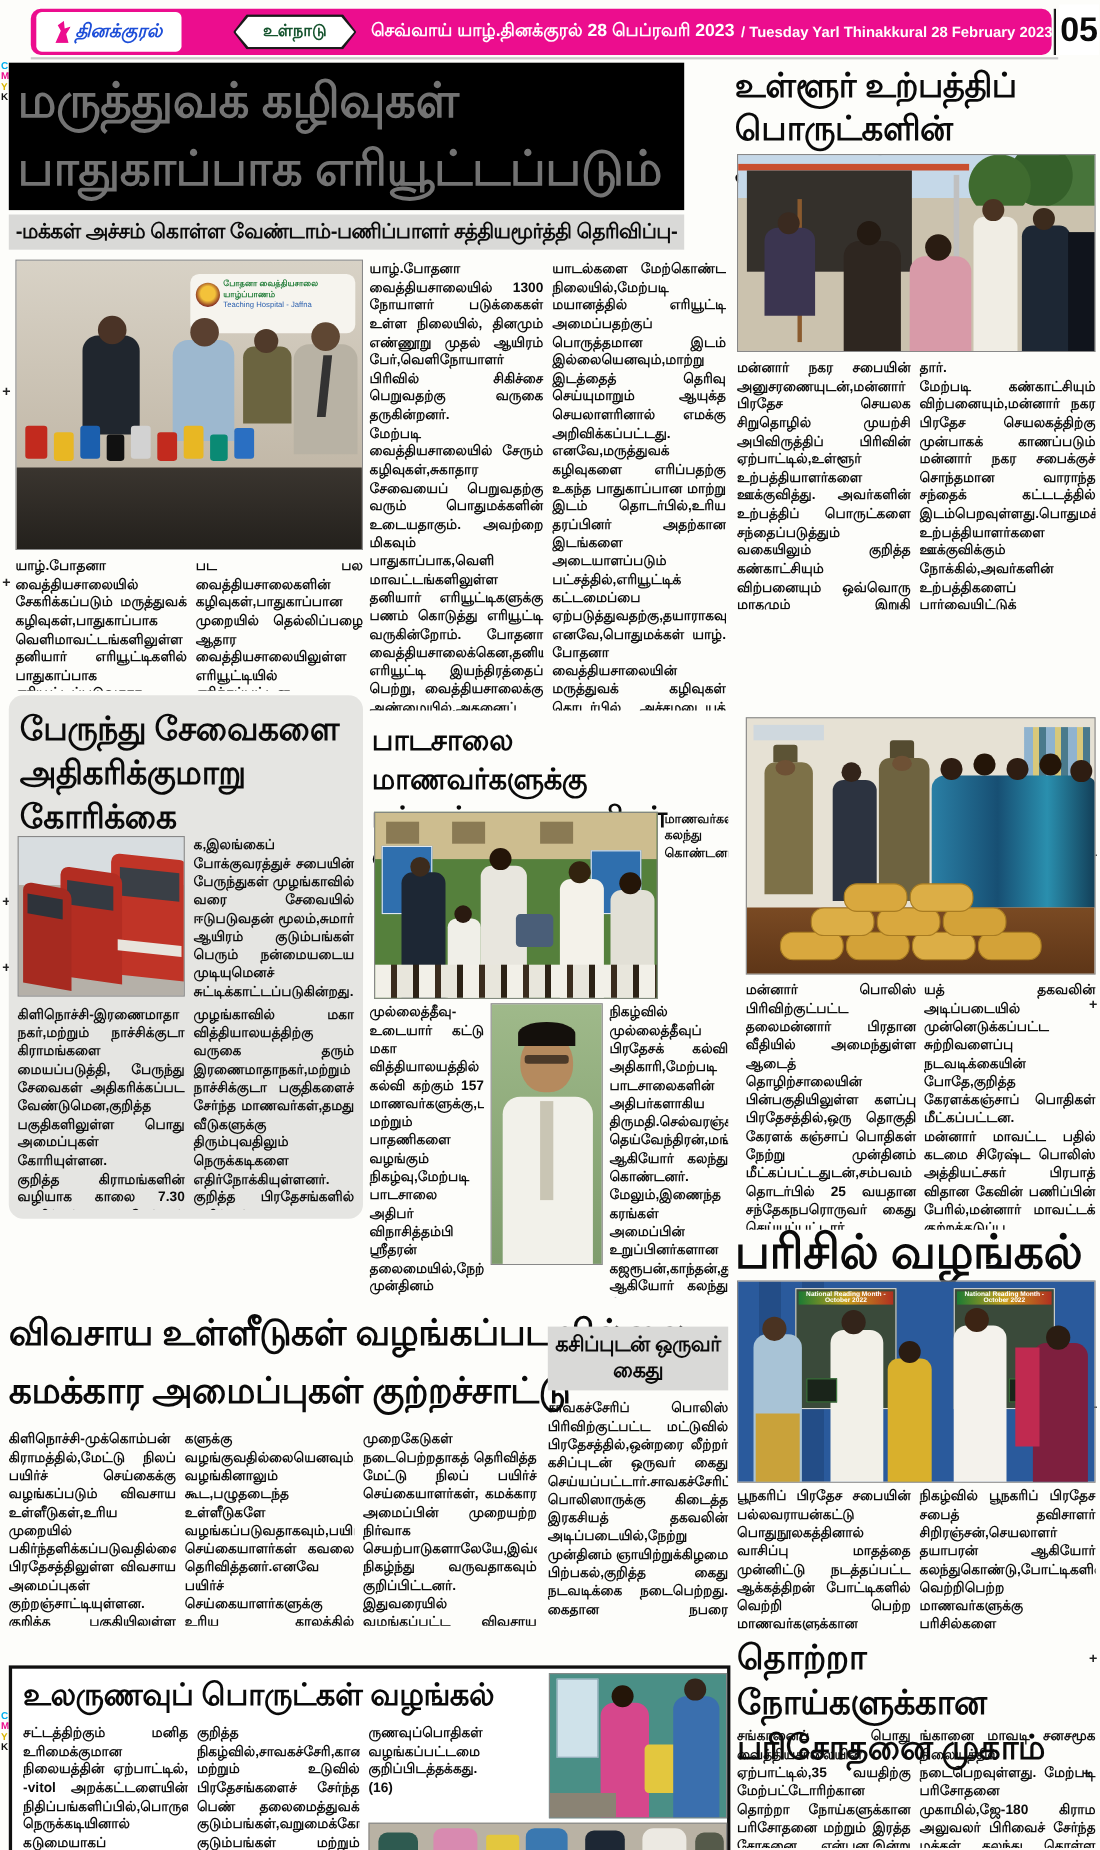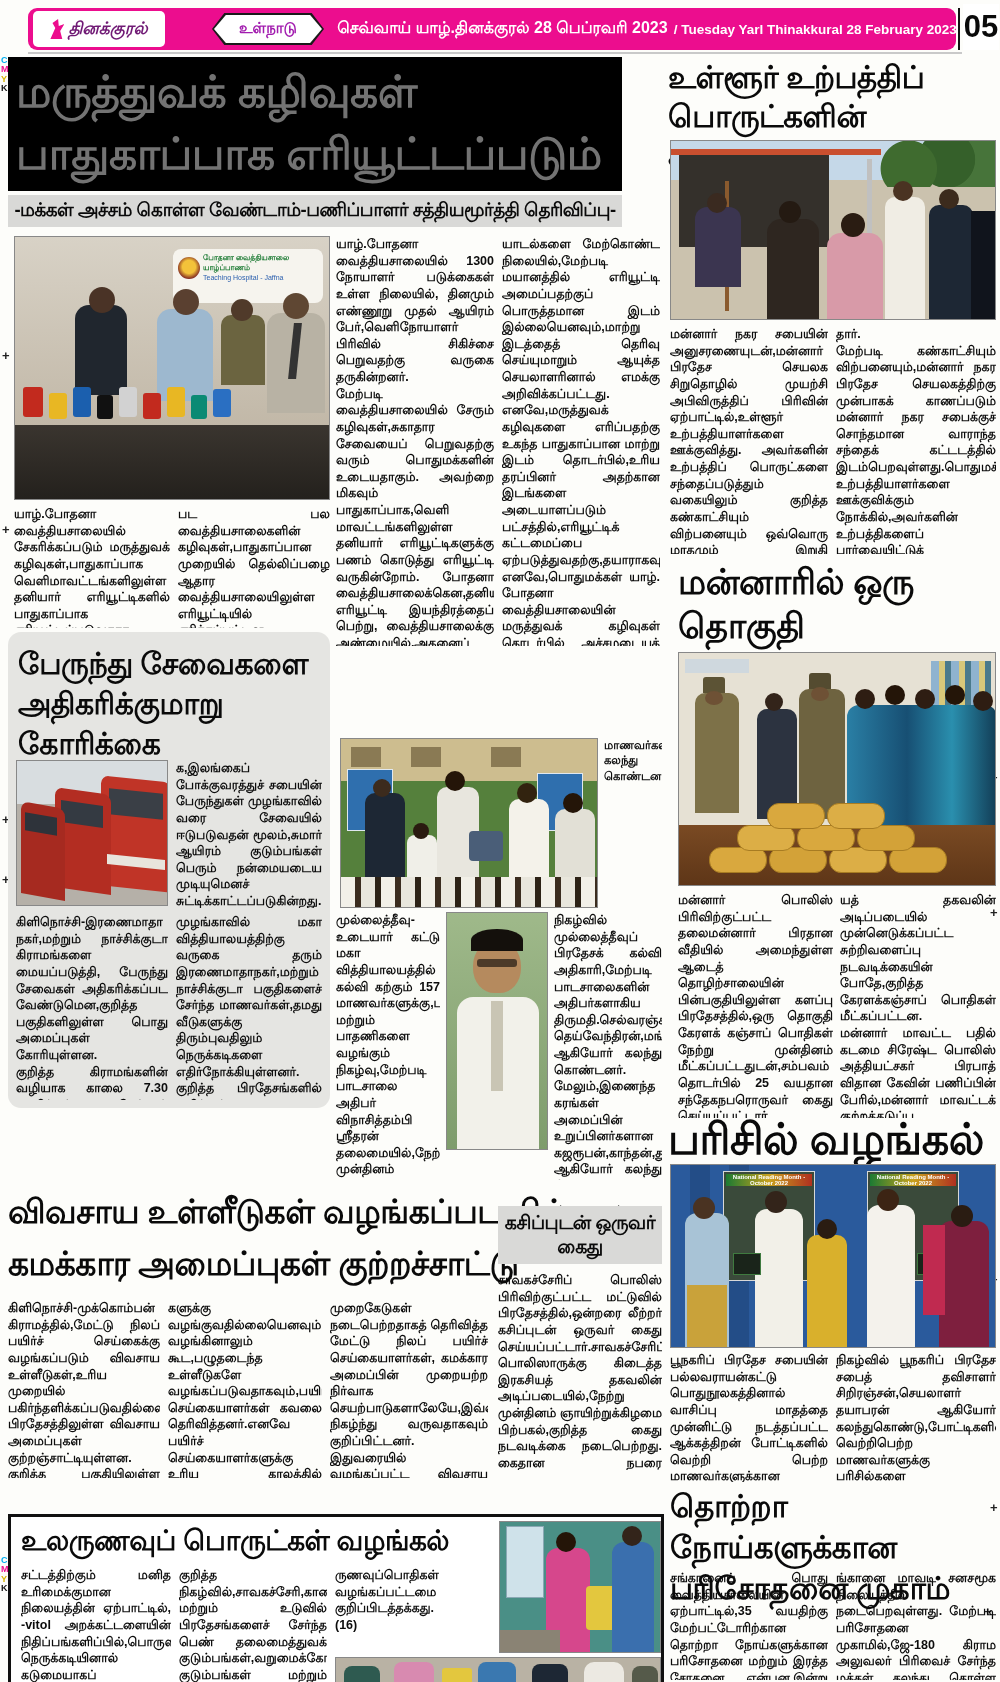--- a/index.html
+++ b/index.html
@@ -14,21 +14,21 @@
   .graybar{background:#d9d9d7;}
   .photo{overflow:hidden;border:1px solid #888;}
   .shape{position:absolute;}
   .plus{position:absolute;color:#222;font-size:13px;font-weight:bold;}
   .cmyk{position:absolute;display:flex;flex-direction:column;font-size:9px;
         font-weight:bold;line-height:1.05;}
   .headerbar{background:#ec0d8e;border-radius:9px;}
   .badge-outer{background:#1a1a1a;clip-path:polygon(0 50%,11% 0,89% 0,100% 50%,89% 100%,11% 100%);}
   .badge-inner{position:absolute;left:2px;top:2px;right:2px;bottom:2px;background:#fff;
         clip-path:polygon(0 50%,11% 0,89% 0,100% 50%,89% 100%,11% 100%);
-        display:flex;align-items:center;justify-content:center;font-weight:800;font-size:15px;color:#a21caf;}
+        display:flex;align-items:center;justify-content:center;font-weight:800;font-size:15px;color:#14532d;}
 </style>
 </head>
 <body>
 
 <div class="page">
 
   <div class="cmyk" style="left:1px;top:56px;">
     <span style="color:#00aeef">C</span>
       <span style="color:#ec0d8e">M</span>
       <span style="color:#d8b400">Y</span>
@@ -48,21 +48,21 @@
   <div class="plus" style="left:990px;top:770px;">+</div>
   <div class="plus" style="left:990px;top:905px;">+</div>
   <div class="plus" style="left:990px;top:1272px;">+</div>
   <div class="plus" style="left:990px;top:1500px;">+</div>
   <div class="plus" style="left:984px;top:1604px;">+</div>
   <div class="plus" style="left:8px;top:1652px;">+</div>
 
   <div class="abs headerbar" style="left:28px;top:8px;width:928px;height:42px;">
     <div class="abs" style="left:5px;top:3px;width:132px;height:36px;background:#fff;border-radius:5px;display:flex;align-items:center;justify-content:center;gap:4px;">
       <span style="display:inline-block;width:14px;height:20px;background:#ec0d8e;clip-path:polygon(0 100%,35% 45%,15% 20%,55% 0,60% 35%,100% 25%,70% 60%,85% 100%);"></span>
-      <span style="color:#701a75;font-weight:800;font-style:italic;font-size:17px;">தினக்குரல்</span>
+      <span style="color:#1d4ed8;font-weight:800;font-style:italic;font-size:17px;">தினக்குரல்</span>
     </div>
     <div class="abs badge-outer" style="left:184px;top:5px;width:112px;height:32px;">
       <div class="badge-inner">உள்நாடு</div>
     </div>
     <div class="abs" style="left:310px;top:0;width:618px;height:42px;display:flex;align-items:center;justify-content:center;color:#fff;white-space:nowrap;">
       <span style="font-weight:800;font-size:16px;">செவ்வாய் யாழ்.தினக்குரல் 28 பெப்ரவரி 2023</span>
       <span style="font-weight:600;font-size:13.5px;margin-left:6px;">/ Tuesday  Yarl Thinakkural 28 February 2023</span>
     </div>
   </div>
   <div class="abs" style="left:958px;top:8px;width:2px;height:42px;border-left:1px solid #111;border-right:1px solid #111;"></div>
@@ -134,24 +134,20 @@
     <div class="shape" style="left:214px;top:56px;width:40px;height:124px;background:#f0ede4;border-radius:10px 10px 0 0;"></div>
     <div class="shape" style="left:222px;top:40px;width:20px;height:20px;border-radius:50%;background:#4a3322;"></div>
     <div class="shape" style="left:258px;top:64px;width:44px;height:116px;background:#1d2734;border-radius:10px 10px 0 0;"></div>
     <div class="shape" style="left:268px;top:48px;width:20px;height:20px;border-radius:50%;background:#3c2b1d;"></div>
     <div class="shape" style="left:300px;top:70px;width:26px;height:110px;background:#10141c;"></div>
   </div>
   <div class="abs body-col" style="left:670px;top:326px;width:158px;height:228px;">மன்னார் நகர சபையின் அனுசரணையுடன்,மன்னார் பிரதேச செயலக சிறுதொழில் முயற்சி அபிவிருத்திப் பிரிவின் ஏற்பாட்டில்,உள்ளூர் உற்பத்தியாளர்களை ஊக்குவித்து. அவர்களின் உற்பத்திப் பொருட்களை சந்தைப்படுத்தும் வகையிலும் குறித்த கண்காட்சியும் விற்பனையும் ஒவ்வொரு மாதமும் இறுதி திங்கட்கிழமைகளில் முன்னெடுப்பதற்கு நடவடிக்கை மேற்கொள்ளப்பட்டுள்ளதாக,மன்னார் பிரதேச செயலாளர் பிரதீப் தெரிவித்தார்.</div>
   <div class="abs body-col" style="left:836px;top:326px;width:160px;height:228px;">தார்.
 மேற்படி கண்காட்சியும் விற்பனையும்,மன்னார் நகர பிரதேச செயலகத்திற்கு முன்பாகக் காணப்படும் மன்னார் நகர சபைக்குச் சொந்தமான வாராந்த சந்தைக் கட்டடத்தில் இடம்பெறவுள்ளது.பொதுமக்கள்,உள்ளூர் உற்பத்தியாளர்களை ஊக்குவிக்கும் நோக்கில்,அவர்களின் உற்பத்திகளைப் பார்வையிட்டுக் கொள்வனவு செய்து, அவர்களை ஊக்குவிக்க வேண்டுமெனவும்,மன்னார் பிரதேச செயலாளர் கேட்டுள்ளார்.</div>
 
-  <div class="abs" style="left:678px;top:560px;width:320px;">
-    <div class="hl" style="font-size:35px;line-height:44px;">மன்னாரில் ஒரு தொகுதி</div>
-    <div class="hl" style="font-size:35px;line-height:44px;">கேரளக் கஞ்சா மீட்பு</div>
-  </div>
   <div class="abs photo" style="left:678px;top:652px;width:318px;height:234px;background:#e6e1d4;">
     <div class="shape" style="left:252px;top:8px;width:60px;height:130px;background:repeating-linear-gradient(90deg,#8fb3cf 0 8px,#d8c87a 8px 14px,#4a7a8c 14px 20px);"></div>
     <div class="shape" style="left:6px;top:6px;width:64px;height:14px;background:#cfd8de;"></div>
     <div class="shape" style="left:16px;top:40px;width:44px;height:120px;background:#7d7148;border-radius:10px 10px 0 0;"></div>
     <div class="shape" style="left:24px;top:24px;width:22px;height:16px;background:#5c5335;border-radius:3px 3px 0 0;"></div>
     <div class="shape" style="left:26px;top:38px;width:18px;height:14px;border-radius:50%;background:#6e5135;"></div>
     <div class="shape" style="left:78px;top:56px;width:40px;height:110px;background:#2c3340;border-radius:10px 10px 0 0;"></div>
     <div class="shape" style="left:86px;top:40px;width:18px;height:18px;border-radius:50%;background:#33241a;"></div>
     <div class="shape" style="left:120px;top:36px;width:46px;height:130px;background:#6e6340;border-radius:10px 10px 0 0;"></div>
     <div class="shape" style="left:130px;top:20px;width:22px;height:16px;background:#544b30;border-radius:3px 3px 0 0;"></div>
@@ -193,20 +189,24 @@
       <div class="shape" style="left:8px;top:54px;width:32px;height:18px;background:#2e333a;transform:skewY(10deg);"></div>
       <div class="shape" style="left:90px;top:96px;width:58px;height:10px;background:#e8e4dc;transform:skewY(6deg);"></div>
     </div>
     <div class="body-col abs" style="left:168px;top:128px;width:146px;height:148px;">க,இலங்கைப் போக்குவரத்துச் சபையின் பேருந்துகள் முழங்காவில் வரை சேவையில் ஈடுபடுவதன் மூலம்,சுமார் ஆயிரம் குடும்பங்கள் பெரும் நன்மையடைய முடியுமெனச் சுட்டிக்காட்டப்படுகின்றது.</div>
     <div class="body-col abs" style="left:8px;top:282px;width:152px;height:186px;">கிளிநொச்சி-இரணைமாதா நகர்,மற்றும் நாச்சிக்குடா கிராமங்களை மையப்படுத்தி, பேருந்து சேவைகள் அதிகரிக்கப்பட வேண்டுமென,குறித்த பகுதிகளிலுள்ள பொது அமைப்புகள் கோரியுள்ளன.
 குறித்த கிராமங்களின் வழியாக காலை 7.30 மணிக்குச் செல்லும் பேருந்து,மாலை 4.30 மணிக்குத் திரும்புவதால்,இடைப்பட்ட நேரத்தில் பேருந்து வசதிகள் இல்லாமல் பயணிகள் தவித்து வருகின்றனர்.இதனால் குறித்த பிரதேசங்களில் வாழ்ந்து வரும் மக்கள், முழங்காவில் ஆதார வைத்தியசாலை,பூநகரிப் பிரதேச செயலகம் மற்றும் கிளிநொச்சி நகரத்திற்குப் பயணிக்க முடியாத நிலையிலுள்ளனர்.
 குறித்த இடைநேரத்தில் இந்தக் கிராமங்களின் ஊடா</div>
     <div class="body-col abs" style="left:168px;top:282px;width:146px;height:186px;">முழங்காவில் மகா வித்தியாலயத்திற்கு வருகை தரும் இரணைமாதாநகர்,மற்றும் நாச்சிக்குடா பகுதிகளைச் சேர்ந்த மாணவர்கள்,தமது வீடுகளுக்கு திரும்புவதிலும் நெருக்கடிகளை எதிர்நோக்கியுள்ளனர். குறித்த பிரதேசங்களில் வசிக்கும் மாணவர்கள்,பாடசாலைகளுக்கு வந்து திரும்பக் கூடிய வகையிலும்,குறித்த பகுதியில் வாழ்ந்து வரும் நோயாளர்கள் முழங்காவில் ஆதார வைத்தியசாலைக்கு வந்து திரும்பக்கூடிய வகையிலும்,பேருந்து சேவைகள் இடம் பெறுவதற்கு அதிகாரிகள் நடவடிக்கை எடுக்க வேண்டுமென,மேற்படி பிரதேசத்திலுள்ள பொது அமைப்புகள் கோரிக்கை விடுத்துள்ளன.  (27)</div>
   </div>
 
+  <div class="abs" style="left:338px;top:656px;width:324px;">
+    <div class="hl" style="font-size:26.5px;line-height:35px;">பாடசாலை மாணவர்களுக்கு</div>
+    <div class="hl" style="font-size:26.5px;line-height:35px;">புத்தகப்பை,பாதணிகள் வழங்கல்</div>
+  </div>
   <div class="abs photo" style="left:340px;top:738px;width:258px;height:170px;background:#55803c;">
     <div class="shape" style="left:0;top:0;width:100%;height:42px;background:#cdbd8f;"></div>
     <div class="shape" style="left:10px;top:8px;width:30px;height:20px;background:#8a7a54;"></div>
     <div class="shape" style="left:70px;top:8px;width:30px;height:20px;background:#8a7a54;"></div>
     <div class="shape" style="left:150px;top:8px;width:30px;height:20px;background:#8a7a54;"></div>
     <div class="shape" style="left:6px;top:30px;width:44px;height:60px;background:#2f6fae;border:1px solid #e0e8f0;"></div>
     <div class="shape" style="left:196px;top:34px;width:44px;height:56px;background:#2f6fae;border:1px solid #e0e8f0;"></div>
     <div class="shape" style="left:24px;top:54px;width:40px;height:116px;background:#1d2734;border-radius:10px 10px 0 0;"></div>
     <div class="shape" style="left:32px;top:40px;width:18px;height:18px;border-radius:50%;background:#3c2b1d;"></div>
     <div class="shape" style="left:96px;top:48px;width:42px;height:122px;background:#e8e6de;border-radius:10px 10px 0 0;"></div>

